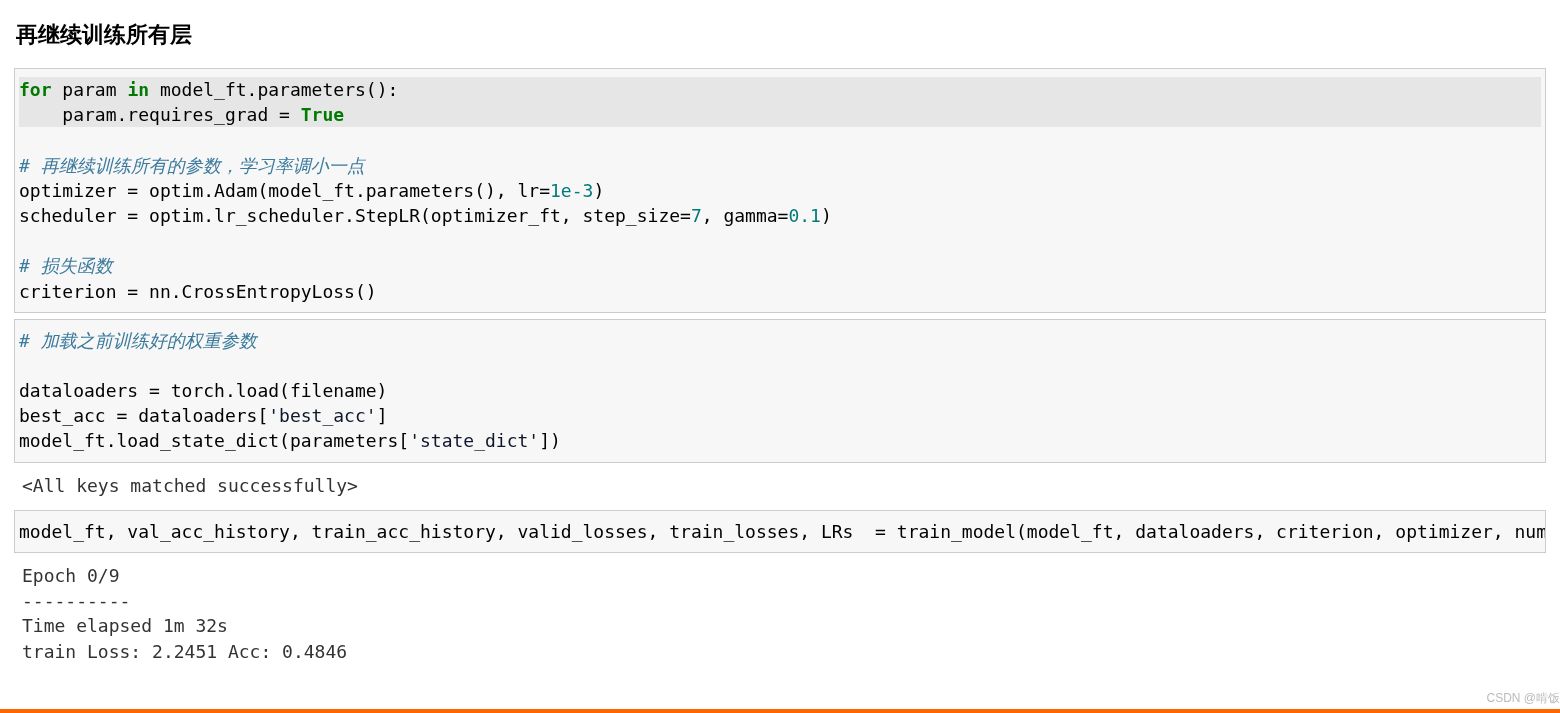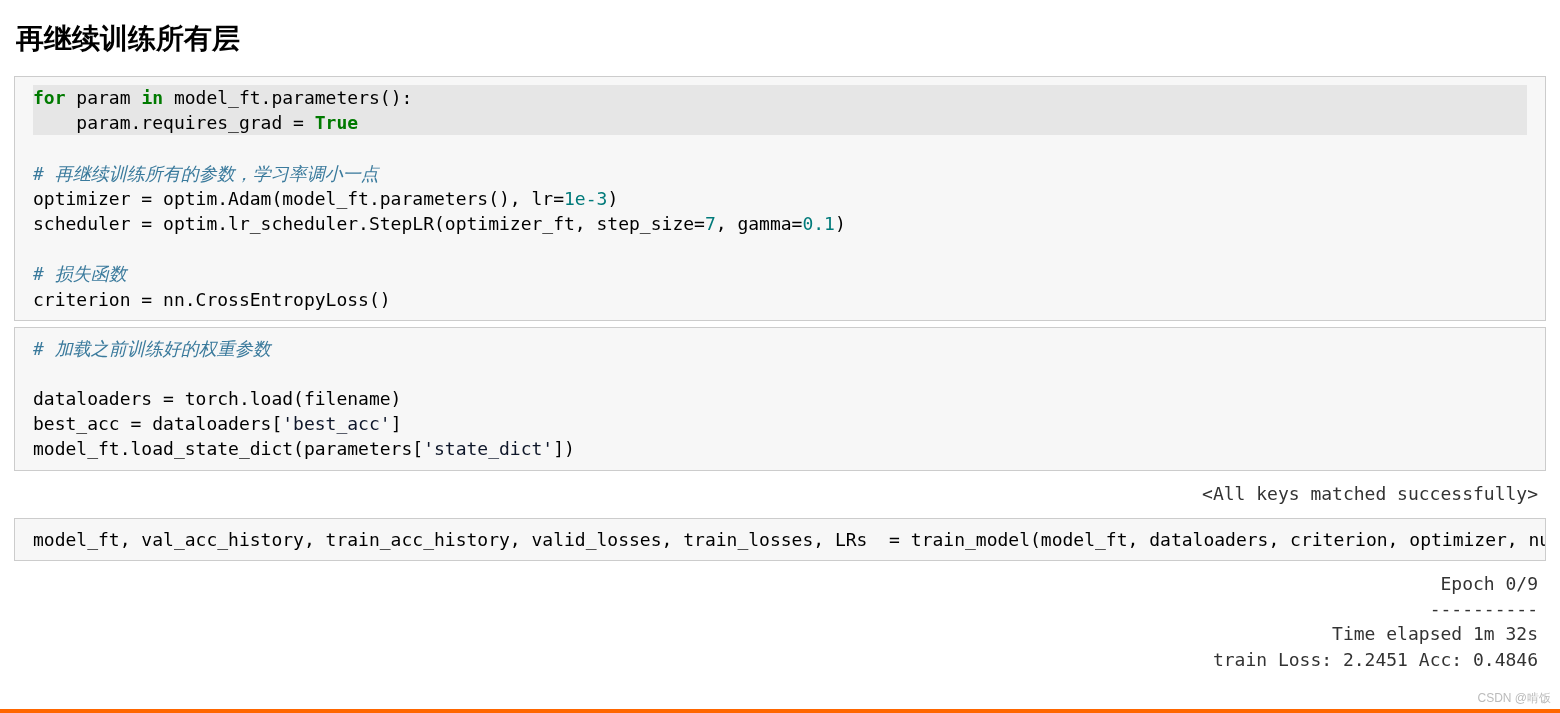--- a/index.html
+++ b/index.html
@@ -6,55 +6,54 @@
   body {
     margin: 0;
     padding: 10px 12px 0 12px;
     font-family: "Microsoft YaHei", "SimSun", Arial, sans-serif;
     background: #fff;
     color: #000;
     width: 1560px;
     overflow: hidden;
   }
   h3.heading {
-    font-size: 28px;
+    font-size: 22px;
     font-weight: 700;
     margin: 10px 4px 18px 4px;
   }
   .cell {
     border: 1px solid #ccc;
     background: #f7f7f7;
     margin: 6px 2px;
-    padding: 8px 18px;
+    padding: 8px 4px;
     font-family: "NSimSun", "SimSun", "Consolas", monospace;
     font-size: 18px;
     line-height: 1.4;
     white-space: pre;
     overflow-x: auto;
   }
   .cell.with-scroll { overflow-x: scroll; }
   .output {
     font-family: "NSimSun", "SimSun", "Consolas", monospace;
     font-size: 18px;
     line-height: 1.4;
     white-space: pre;
     padding: 4px 8px;
     margin: 2px 2px 8px 2px;
     color: #333;
-    text-align: right;
   }
   .tok-kw { color: #007a00; font-weight: 700; }
   .tok-val { color: #007a00; font-weight: 700; }
   .tok-num { color: #007a7a; }
   .tok-str { color: #0f172a; }
   .tok-cmt { color: #3a7a9c; font-style: italic; }
   .hl { background: #e6e6e6; display: inline-block; width: 100%; }
   .watermark {
     position: fixed;
-    right: 9px;
+    right: 0;
     bottom: 6px;
     font-size: 12px;
     color: #bbb;
     font-family: "Microsoft YaHei", Arial, sans-serif;
   }
   .bottom-bar {
     position: fixed;
     left: 0; right: 0; bottom: 0;
     height: 4px;
     background: #ff6600;

